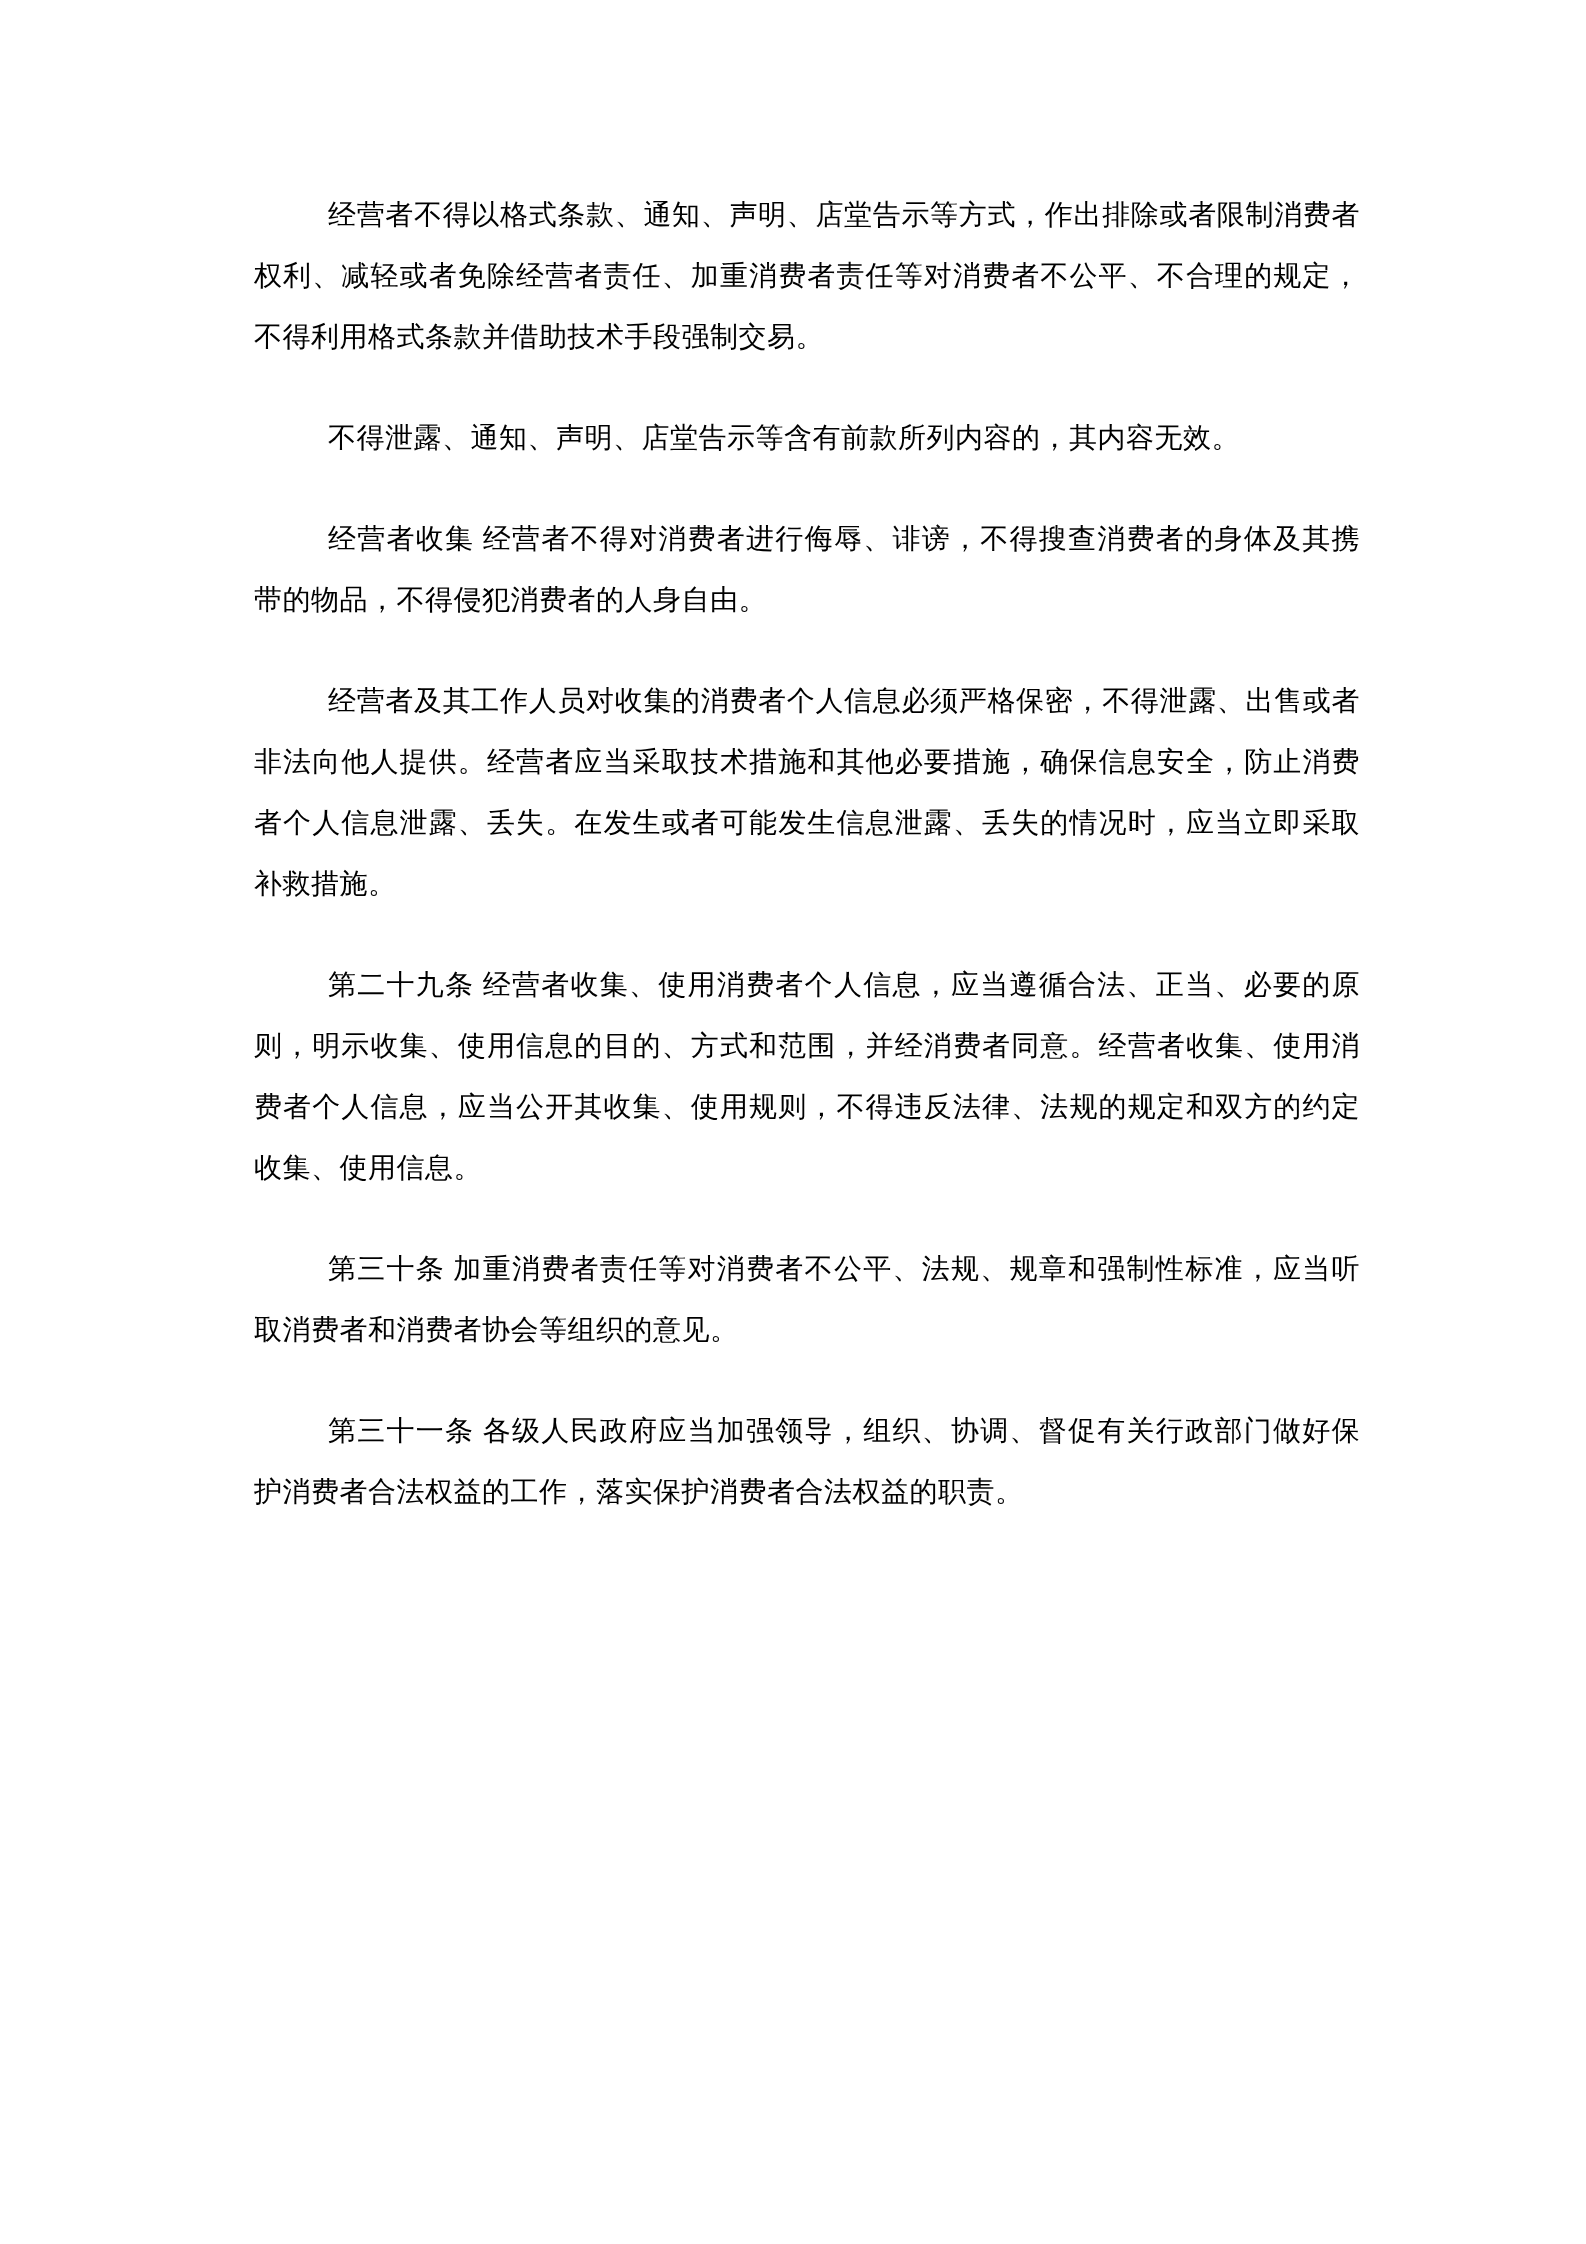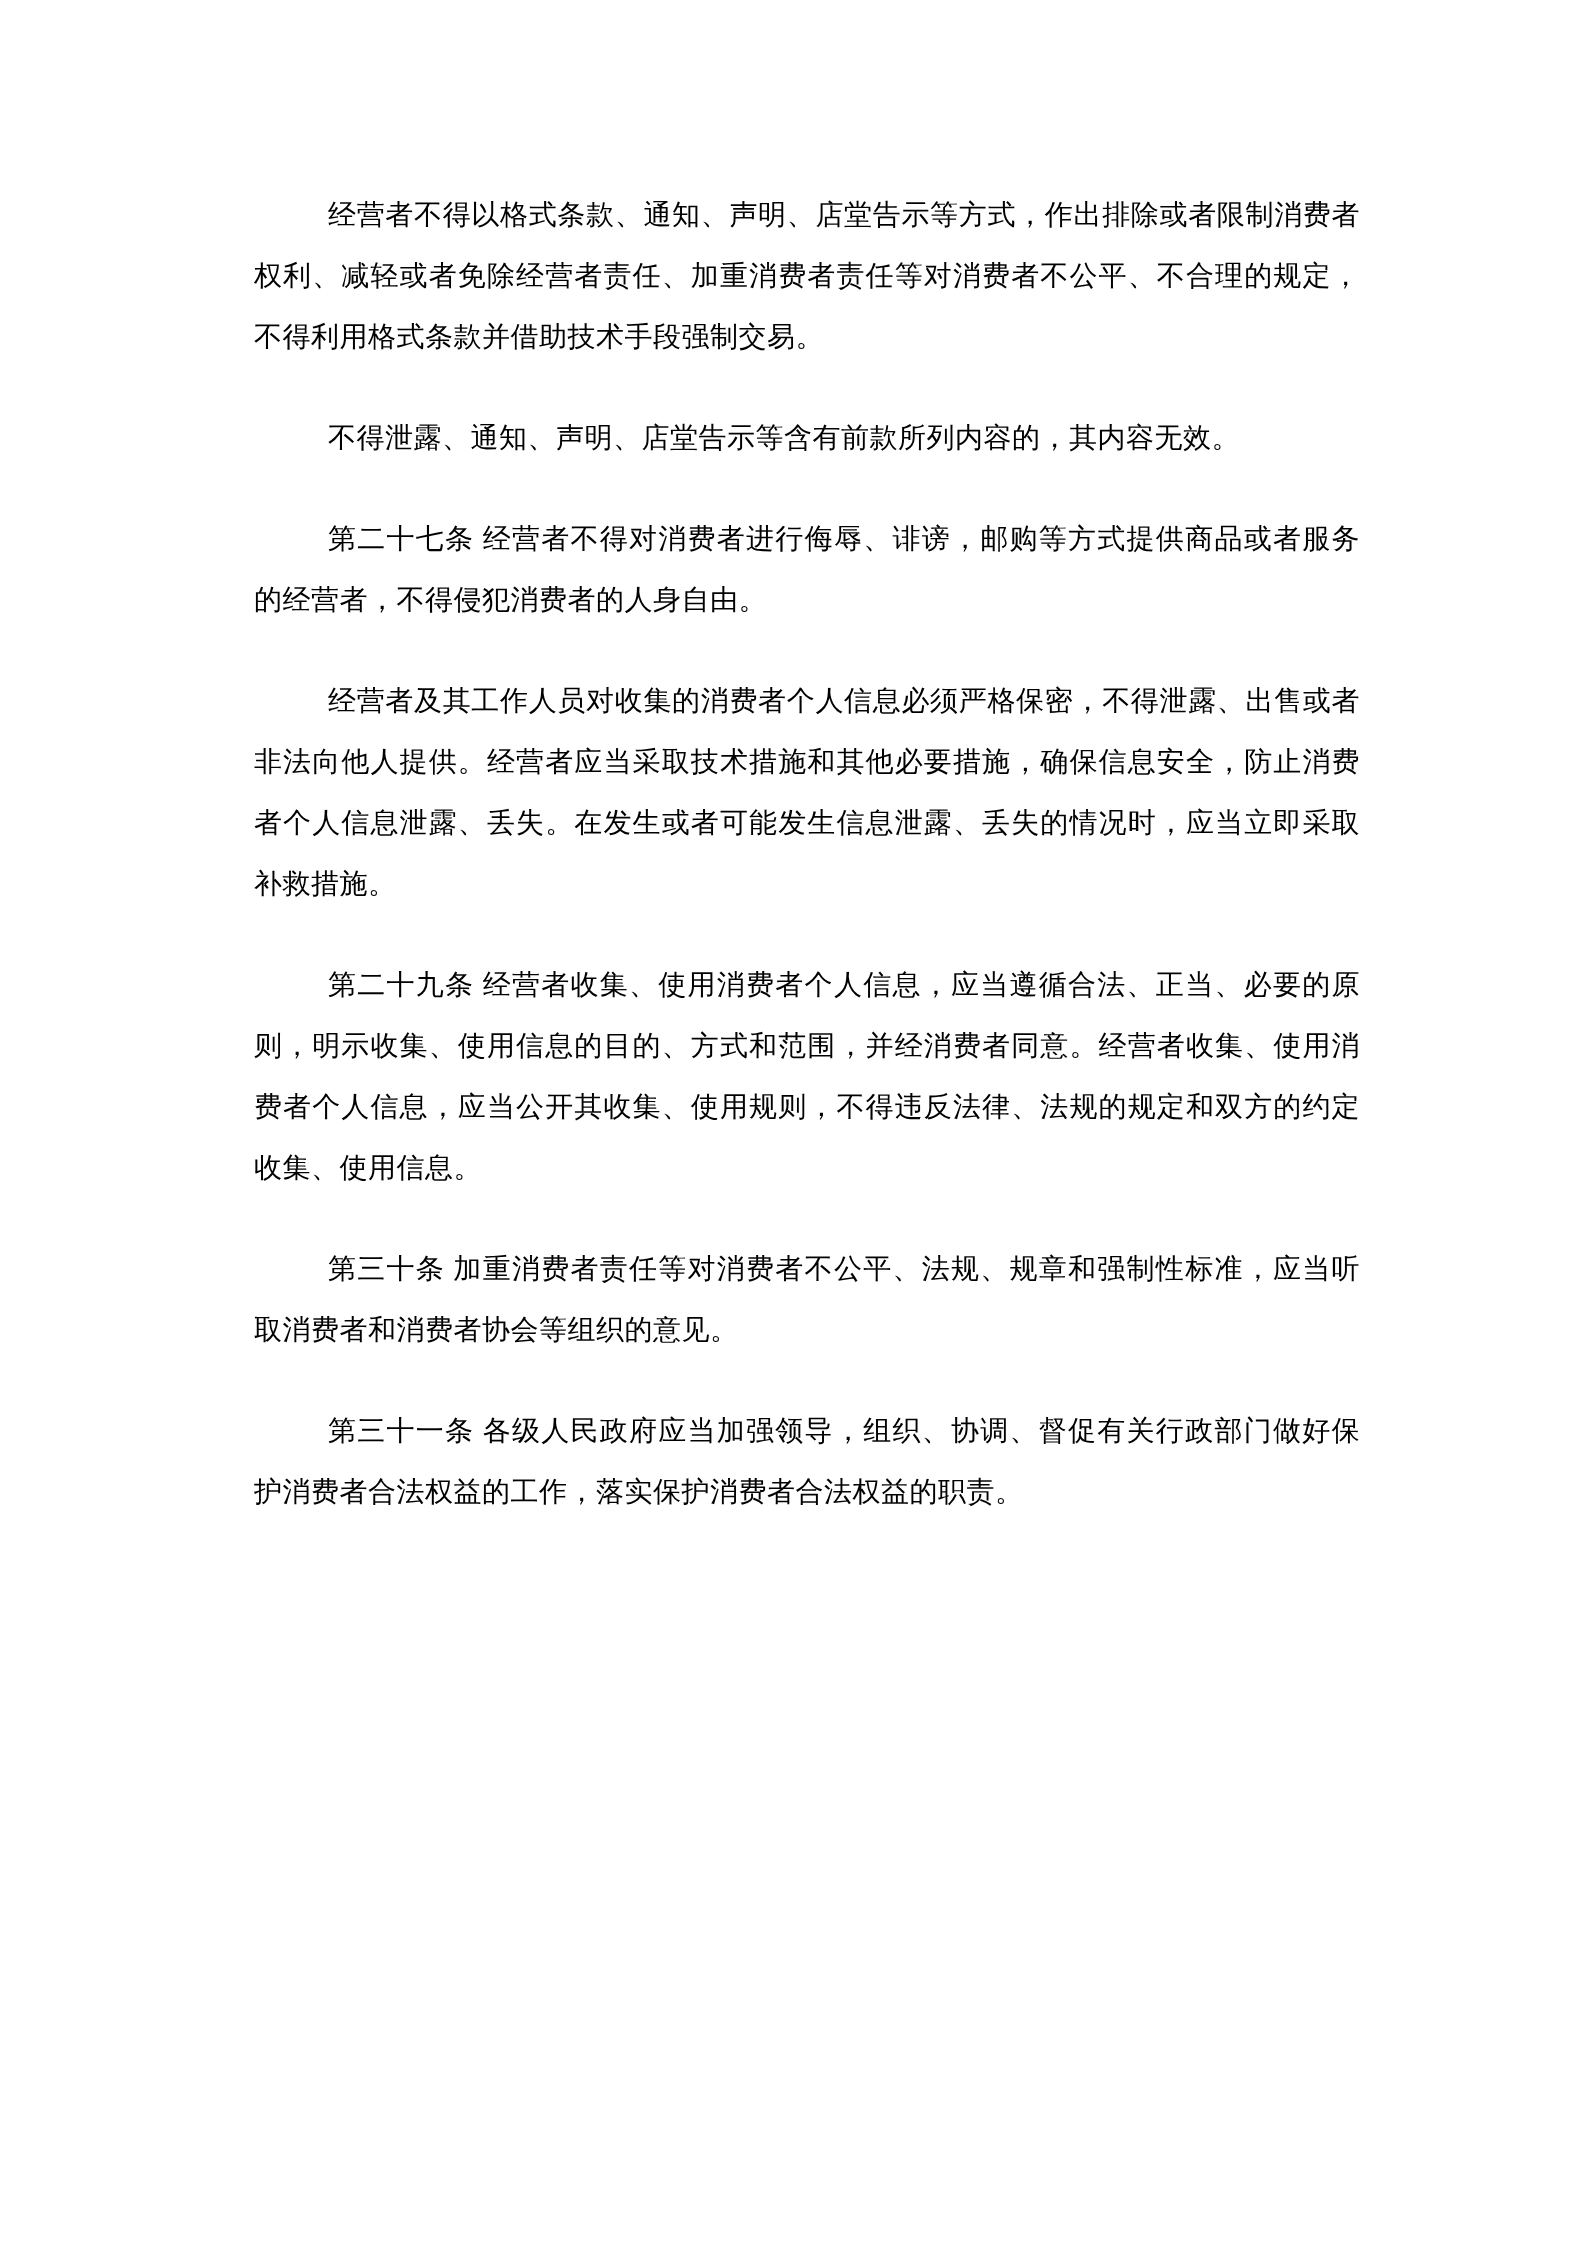--- a/index.html
+++ b/index.html
@@ -37,19 +37,19 @@
     letter-spacing: 1px;
   }
 </style>
 </head>
 <body>
 
 <div class="page">
   <div class="content">
     <p class="body">经营者不得以格式条款、通知、声明、店堂告示等方式，作出排除或者限制消费者权利、减轻或者免除经营者责任、加重消费者责任等对消费者不公平、不合理的规定，不得利用格式条款并借助技术手段强制交易。</p>
     <p class="body">不得泄露、通知、声明、店堂告示等含有前款所列内容的，其内容无效。</p>
-    <p class="body">第二十七条 经营者不得对消费者进行侮辱、诽谤，邮购等方式提供商品或者服务的经营者，不得侵犯消费者的人身自由。</p>
+    <p class="body">经营者收集 经营者不得对消费者进行侮辱、诽谤，不得搜查消费者的身体及其携带的物品，不得侵犯消费者的人身自由。</p>
     <p class="body">经营者及其工作人员对收集的消费者个人信息必须严格保密，不得泄露、出售或者非法向他人提供。经营者应当采取技术措施和其他必要措施，确保信息安全，防止消费者个人信息泄露、丢失。在发生或者可能发生信息泄露、丢失的情况时，应当立即采取补救措施。</p>
     <p class="body">第二十九条 经营者收集、使用消费者个人信息，应当遵循合法、正当、必要的原则，明示收集、使用信息的目的、方式和范围，并经消费者同意。经营者收集、使用消费者个人信息，应当公开其收集、使用规则，不得违反法律、法规的规定和双方的约定收集、使用信息。</p>
     <p class="body">第三十条 加重消费者责任等对消费者不公平、法规、规章和强制性标准，应当听取消费者和消费者协会等组织的意见。</p>
     <p class="body">第三十一条 各级人民政府应当加强领导，组织、协调、督促有关行政部门做好保护消费者合法权益的工作，落实保护消费者合法权益的职责。</p>
   </div>
 </div>
 
 </body></html>

